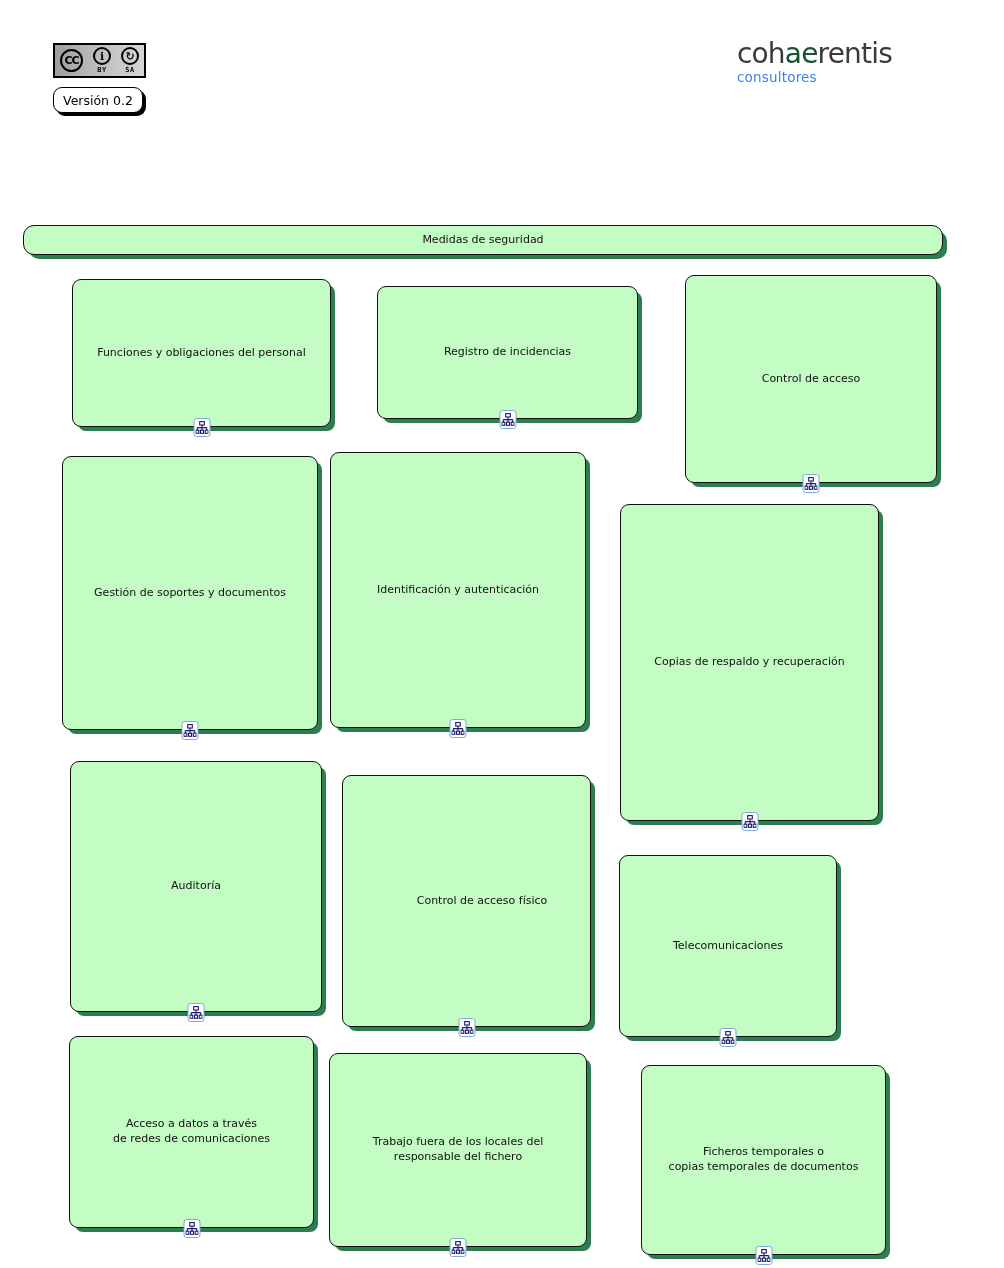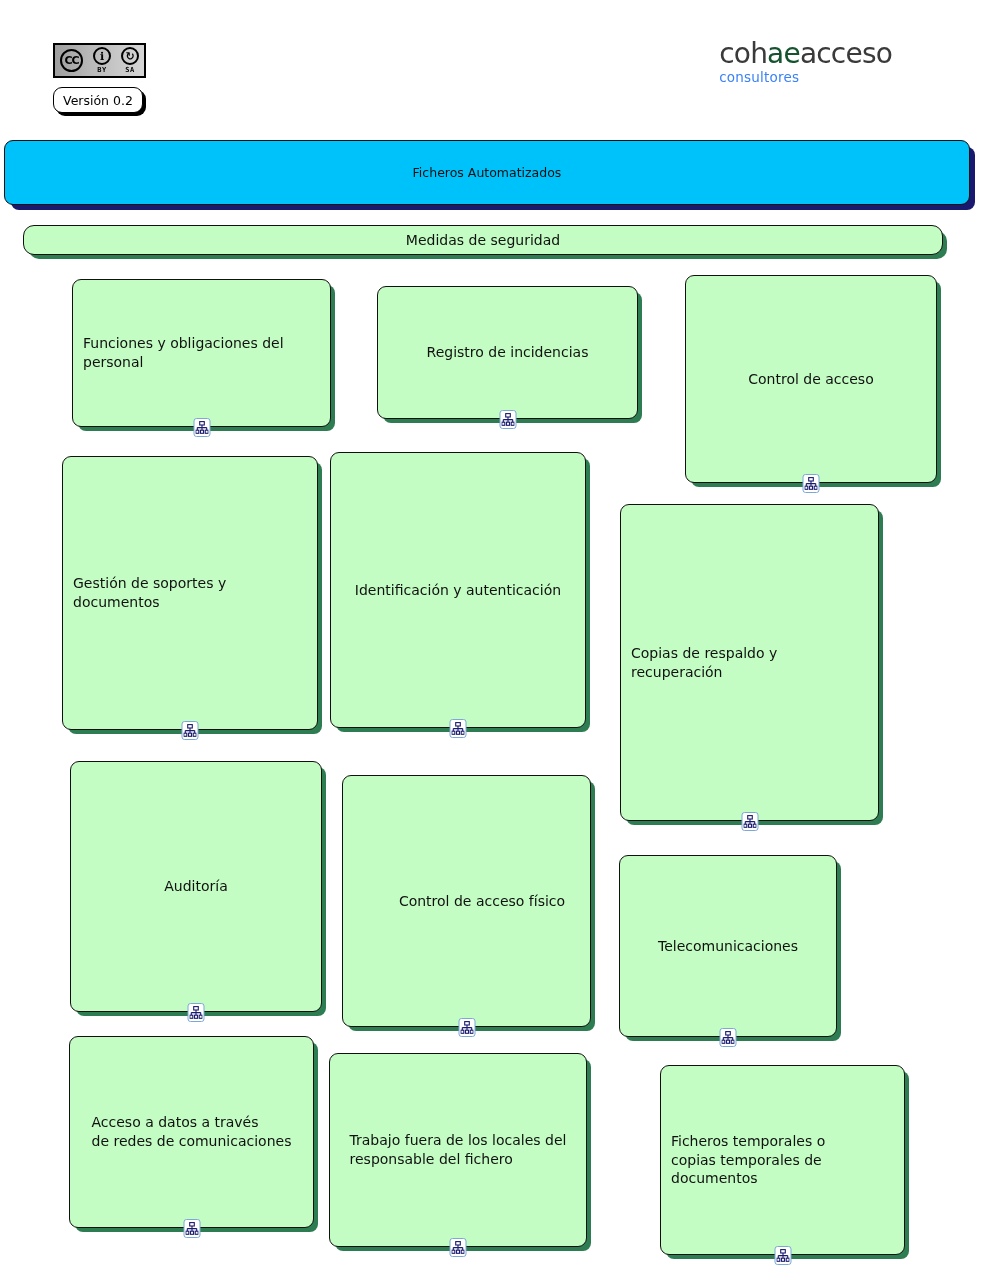--- a/index.html
+++ b/index.html
@@ -96,22 +96,22 @@
   .node {
     position: absolute;
     box-sizing: border-box;
     border: 1.3px solid #111;
     border-radius: 9px;
     background: #c3fdc3;
     box-shadow: 5px 5px 0 -1px #2e7d52;
     display: flex;
     align-items: center;
     justify-content: center;
-    text-align: left;
-    font-size: 14px;
+    text-align: center;
+    font-size: 11px;
     color: #111;
     line-height: 1.35;
     padding: 0 10px;
   }
 
   .node-title {
     position: absolute;
     left: 4px; top: 140px;
     width: 966px; height: 65px;
     background: #00c2fb;
@@ -155,29 +155,26 @@
   </div>
   <div class="cc-cell">
     <div class="cc-circ">↻</div>
     <div class="cc-lbl">SA</div>
   </div>
 </div>
 
 <div class="version-badge">Versión 0.2</div>
 
 <div class="logo">
-  <div class="logo-main"><span>coh</span><span class="ae">ae</span><span>acceso</span></div>
+  <div class="logo-main"><span>coh</span><span class="ae">ae</span><span>rentis</span></div>
   <div class="logo-sub">consultores</div>
 </div>
 
 <div class="diagram">
 
-  <div class="node-title">
-    <span>Ficheros Automatizados</span>
-  </div>
 
   <div class="node node-sub">
     <span>Medidas de seguridad</span>
   </div>
 
   <div id="node-layer">
       <div class="node" style="left: 72px; top: 279px; width: 259px; height: 148px;">
         <span>Funciones y obligaciones del personal</span>
         <span class="sub-icon">
           <svg width="13" height="14" viewBox="0 0 13 14">
@@ -302,21 +299,21 @@
         <span class="sub-icon">
           <svg width="13" height="14" viewBox="0 0 13 14">
             <rect x="4.2" y="0.6" width="4.6" height="3.4" fill="#ffffff" stroke="#1a1a6e" stroke-width="1.1"></rect>
             <path d="M6.5 4.1 L6.5 6.6 M1.8 6.6 L11.2 6.6 M1.8 6.6 L1.8 9.2 M6.5 6.6 L6.5 9.2 M11.2 6.6 L11.2 9.2" stroke="#1a1a6e" stroke-width="1.1" fill="none"></path>
             <rect x="0.3" y="9.2" width="3" height="3.1" fill="#ffffff" stroke="#1a1a6e" stroke-width="1.1"></rect>
             <rect x="5" y="9.2" width="3" height="3.1" fill="#ffffff" stroke="#1a1a6e" stroke-width="1.1"></rect>
             <rect x="9.7" y="9.2" width="3" height="3.1" fill="#ffffff" stroke="#1a1a6e" stroke-width="1.1"></rect>
           </svg>
         </span>
       </div>
-      <div class="node" style="left: 660px; top: 1065px; width: 245px; height: 190px;">
+      <div class="node" style="left: 641px; top: 1065px; width: 245px; height: 190px;">
         <span>Ficheros temporales o<br>copias temporales de documentos</span>
         <span class="sub-icon">
           <svg width="13" height="14" viewBox="0 0 13 14">
             <rect x="4.2" y="0.6" width="4.6" height="3.4" fill="#ffffff" stroke="#1a1a6e" stroke-width="1.1"></rect>
             <path d="M6.5 4.1 L6.5 6.6 M1.8 6.6 L11.2 6.6 M1.8 6.6 L1.8 9.2 M6.5 6.6 L6.5 9.2 M11.2 6.6 L11.2 9.2" stroke="#1a1a6e" stroke-width="1.1" fill="none"></path>
             <rect x="0.3" y="9.2" width="3" height="3.1" fill="#ffffff" stroke="#1a1a6e" stroke-width="1.1"></rect>
             <rect x="5" y="9.2" width="3" height="3.1" fill="#ffffff" stroke="#1a1a6e" stroke-width="1.1"></rect>
             <rect x="9.7" y="9.2" width="3" height="3.1" fill="#ffffff" stroke="#1a1a6e" stroke-width="1.1"></rect>
           </svg>
         </span>

